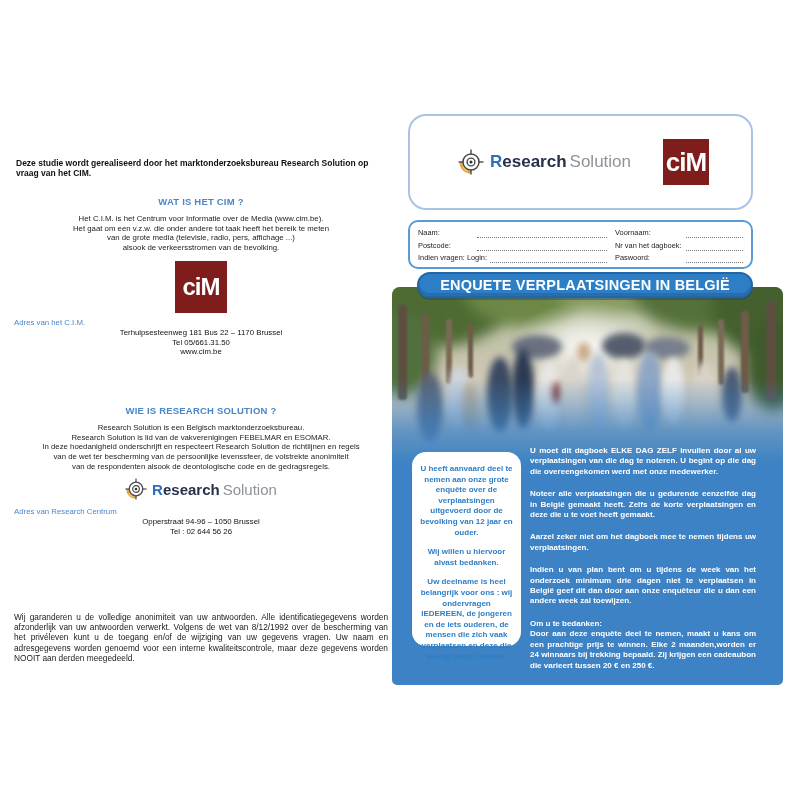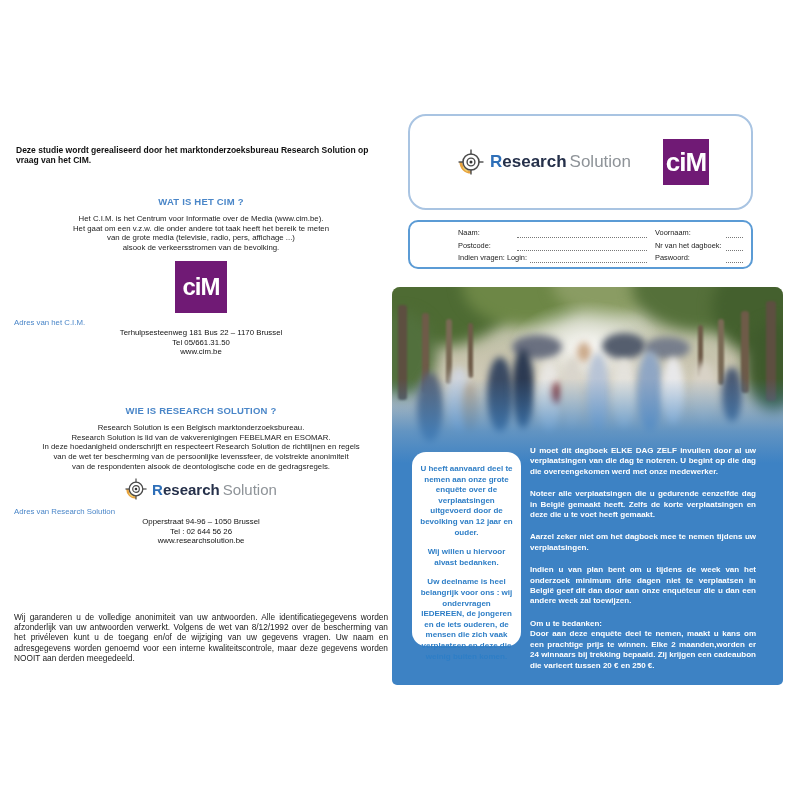--- a/index.html
+++ b/index.html
@@ -2,49 +2,49 @@
 <html><head>
 <meta charset="utf-8">
 <style>
   * { margin:0; padding:0; box-sizing:border-box; }
   html,body { background:#ffffff; }
   body { font-family:"Liberation Sans", sans-serif; }
   .screen { position:relative; width:800px; height:800px; background:#ffffff; overflow:hidden; }
 
   
   .left-page { position:absolute; left:14px; top:0; width:374px; height:800px; }
-  .lp-intro { position:absolute; top:145px; left:2px; width:370px; font-size:8.5px; font-weight:bold; color:#111; line-height:10px; }
+  .lp-intro { position:absolute; top:158px; left:2px; width:370px; font-size:8.5px; font-weight:bold; color:#111; line-height:10px; }
   .lp-h { position:absolute; width:100%; text-align:center; font-size:9.5px; font-weight:bold; color:#4a86c8; letter-spacing:.2px; }
   .lp-h1 { top:196px; }
   .lp-h2 { top:405px; }
   .lp-body { position:absolute; width:100%; text-align:center; font-size:7.8px; color:#222; line-height:9.7px; white-space:pre-line; }
   .lp-body1 { top:214px; }
   .lp-body2 { top:423px; }
-  .cim-logo { position:absolute; left:50%; transform:translateX(-50%); background:#701a75; color:#ffffff; display:flex; align-items:center; justify-content:center; }
+  .cim-logo { position:absolute; left:50%; transform:translateX(-50%); background:#7f1d1d; color:#ffffff; display:flex; align-items:center; justify-content:center; }
   .cim-logo-left { top:261px; width:52px; height:52px; }
   .cim-logo span { font-weight:bold; font-size:26px; letter-spacing:-1px; line-height:1; }
   .cim-logo-left span { font-size:24px; }
   .addr-title { position:absolute; width:100%; text-align:left; font-size:7.8px; color:#4a86c8; }
   .addr-lines { position:absolute; width:100%; text-align:center; font-size:7.8px; color:#111; line-height:9.6px; }
   .rs-logo { position:absolute; width:100%; display:flex; align-items:center; justify-content:center; gap:5px; }
   .rs-logo-left { top:478px; }
   .rs-word { font-size:15px; }
   .rs-word .r { color:#2e6fb8; font-weight:bold; }
   .rs-word .esearch { color:#25304a; font-weight:bold; }
   .rs-word .solution { color:#8e9398; font-weight:normal; margin-left:3px; }
   .lp-footer { position:absolute; top:612px; left:0; width:374px; font-size:8.3px; color:#1a1a1a; line-height:10.2px; text-align:justify; }
 
   
   .rp-header-box { position:absolute; left:408px; top:114px; width:345px; height:96px; background:#fff; border:2px solid #a9c4e2; border-radius:18px; display:flex; align-items:center; justify-content:space-between; padding:0 42px 0 48px; }
   .rs-logo-header .rs-word { font-size:17px; }
   .rs-logo-header { display:flex; align-items:center; gap:6px; }
   .cim-logo-header { position:static; transform:none; width:46px; height:46px; }
 
   .rp-form-box { position:absolute; left:408px; top:220px; width:345px; height:49px; background:#fff; border:2px solid #5b9bd5; border-radius:10px; padding:5px 8px 4px 8px; display:flex; flex-direction:column; justify-content:space-between; }
-  .f-row { display:flex; align-items:center; font-size:7.4px; color:#222; line-height:11px;margin-left:40px; }
+  .f-row { display:flex; align-items:center; font-size:7.4px; color:#222; line-height:11px; }
   .f-left { flex:0 0 197px; display:flex; align-items:flex-end; padding-right:8px; }
   .f-right { flex:1; display:flex; align-items:flex-end; }
   .f-label { white-space:nowrap; }
   .f-left .f-label { min-width:56px; }
   .f-right .f-label { min-width:68px; }
   .f-line { flex:1; border-bottom:1px dotted #777; height:9px; margin-left:3px; }
 
   .rp-banner { position:absolute; left:417px; top:272px; width:336px; height:26px; background:#2e7ec6; border:2px solid #2266aa; border-radius:13px; box-shadow:0 2px 0 rgba(22,72,124,.45), inset 0 -3px 0 rgba(0,0,0,.12); display:flex; align-items:center; justify-content:center; z-index:5; }
   .rp-banner span { color:#fff; font-weight:bold; font-size:14.5px; letter-spacing:.2px; }
 
@@ -107,25 +107,24 @@
         <circle cx="12" cy="12" r="3.6" stroke="#4a4a4a" fill="none" stroke-width="1.3"></circle>
         <circle cx="12" cy="12" r="1.4" fill="#333333"></circle>
         <line x1="12" y1="0.5" x2="12" y2="5" stroke="#4a4a4a" stroke-width="1.3"></line>
         <line x1="12" y1="19" x2="12" y2="23.5" stroke="#4a4a4a" stroke-width="1.3"></line>
         <line x1="0.5" y1="12" x2="5" y2="12" stroke="#4a4a4a" stroke-width="1.3"></line>
         <line x1="19" y1="12" x2="23.5" y2="12" stroke="#4a4a4a" stroke-width="1.3"></line>
       </svg>
       <span class="rs-word"><span class="r">R</span><span class="esearch">esearch</span><span class="solution">Solution</span></span>
     </div>
 
-    <div class="addr-title" style="top:507px;">Adres van Research Solution</div>
+    <div class="addr-title" style="top:507px;">Adres van Research Centrum</div>
     <div class="addr-lines" style="top:517px;">
       <div>Opperstraat 94-96 – 1050 Brussel</div>
       <div>Tel : 02 644 56 26</div>
-      <div>www.researchsolution.be</div>
     </div>
 
     <div class="lp-footer">Wij garanderen u de volledige anonimiteit van uw antwoorden. Alle identificatiegegevens worden afzonderlijk van uw antwoorden verwerkt. Volgens de wet van 8/12/1992 over de bescherming van het privéleven kunt u de toegang en/of de wijziging van uw gegevens vragen. Uw naam en adresgegevens worden genoemd voor een interne kwaliteitscontrole, maar deze gegevens worden NOOIT aan derden meegedeeld.</div>
   </div>
 
   <div class="rp-header-box">
     <div class="rs-logo rs-logo-header" style="position:static; width:auto;">
       <svg width="26" height="26" viewBox="0 0 24 24">
         <path d="M2.6,12 A9.4,9.4 0 0 0 12,21.4" stroke="#e8a33d" fill="none" stroke-width="2.6"></path>
         <path d="M4.8,16.5 A8.6,8.6 0 0 0 9,20.4" stroke="#f2cf6b" fill="none" stroke-width="1.6"></path>
@@ -170,20 +169,23 @@
         <span class="f-label">Indien vragen: Login:</span>
         <span class="f-line"></span>
       </div>
       <div class="f-right">
         <span class="f-label">Paswoord:</span>
         <span class="f-line"></span>
       </div>
     </div>
   </div>
 
+  <div class="rp-banner">
+    <span>ENQUETE VERPLAATSINGEN IN BELGIË</span>
+  </div>
 
   <div class="photo">
     <div class="blob foliage" style="left:-30px; top:-40px; width:150px; height:100px; background:#4e6b33;"></div>
     <div class="blob foliage" style="left:70px; top:-45px; width:130px; height:85px; background:#6d8746;"></div>
     <div class="blob foliage" style="left:160px; top:-40px; width:110px; height:70px; background:#8a9c63;"></div>
     <div class="blob foliage" style="left:240px; top:-45px; width:140px; height:90px; background:#55703a;"></div>
     <div class="blob foliage" style="left:320px; top:-30px; width:110px; height:100px; background:#44602e;"></div>
     <div class="blob foliage" style="left:-25px; top:25px; width:70px; height:85px; background:#52703d;"></div>
     <div class="blob foliage" style="left:352px; top:35px; width:60px; height:90px; background:#3f5a2c;"></div>
     <div class="light"></div>

